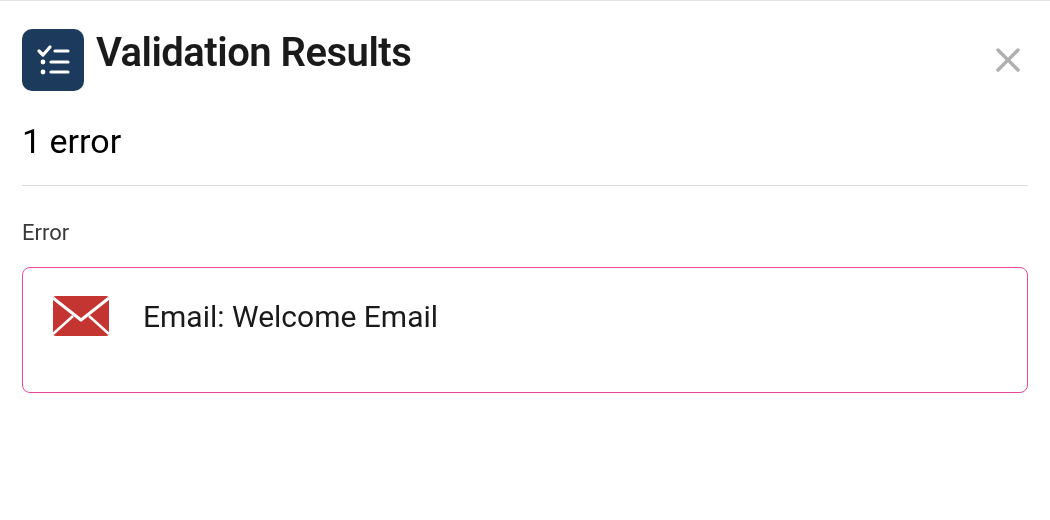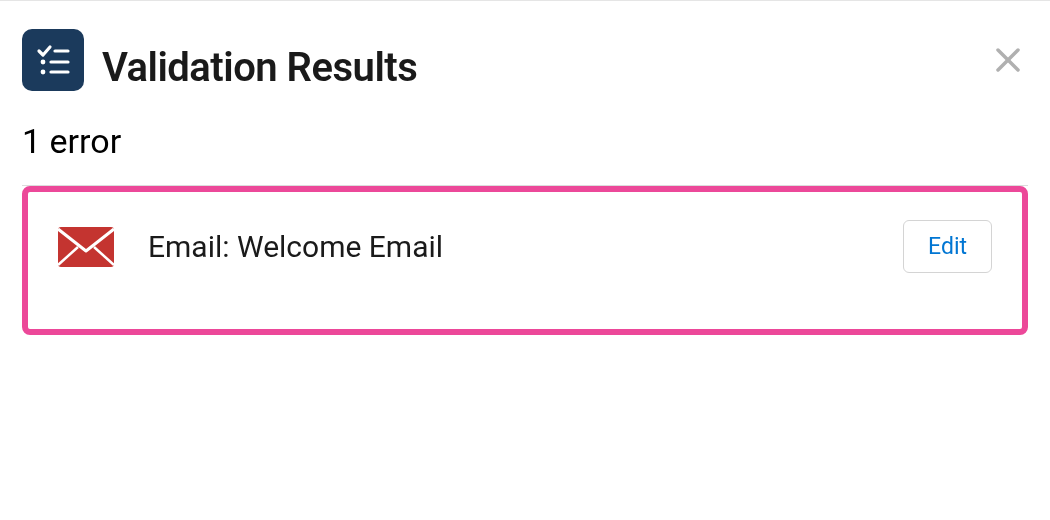--- a/index.html
+++ b/index.html
@@ -18,22 +18,22 @@
       padding: 28px 22px 22px 22px;
       border-top: 1px solid #e5e5e5;
     }
     .header-row {
       display: flex;
       align-items: center;
       justify-content: space-between;
     }
     .header-left {
       display: flex;
-      align-items: flex-end;
-      gap: 18px;
+      align-items: flex-start;
+      gap: 12px;
     }
     .header-icon {
       width: 62px;
       height: 62px;
       background: #1b3a5c;
       border-radius: 10px;
       display: flex;
       align-items: center;
       justify-content: center;
       flex-shrink: 0;
@@ -66,21 +66,21 @@
       margin: 0;
     }
     .section-label {
       font-size: 22px;
       font-weight: 400;
       color: #3a3a3a;
       margin-top: 34px;
       margin-bottom: 22px;
     }
     .error-card {
-      border: 6px solid #ec4899;
+      border: 1px solid #ec4899;
       border-radius: 8px;
       padding: 28px 30px 30px 30px;
     }
     .error-card-header {
       display: flex;
       align-items: center;
       justify-content: space-between;
       margin-bottom: 26px;
     }
     .error-card-left {
@@ -140,31 +140,31 @@
         <line x1="5" y1="5" x2="25" y2="25" stroke="currentColor" stroke-width="3.5" stroke-linecap="round"></line>
         <line x1="25" y1="5" x2="5" y2="25" stroke="currentColor" stroke-width="3.5" stroke-linecap="round"></line>
       </svg>
     </div>
   </div>
 
   <div class="error-count">1 error</div>
 
   <hr class="divider">
 
+  <div class="section-label">Error</div>
 
   <div class="error-card">
     <div class="error-card-header">
       <div class="error-card-left">
         <div class="email-icon">
           <svg width="56" height="40" viewBox="0 0 56 40">
             <rect x="0" y="0" width="56" height="40" rx="3" fill="#c43430"></rect>
             <path d="M0 2 L28 24 L56 2" stroke="#ffffff" stroke-width="3" fill="none" stroke-linejoin="round"></path>
             <path d="M0 38 L20 20" stroke="#ffffff" stroke-width="2.5" fill="none"></path>
             <path d="M56 38 L36 20" stroke="#ffffff" stroke-width="2.5" fill="none"></path>
           </svg>
         </div>
         <div class="error-card-title">Email: Welcome Email</div>
       </div>
-      <button class="edit-button">Edit</button>
     </div>
   </div>
 
 </div>
 
 </body></html>

